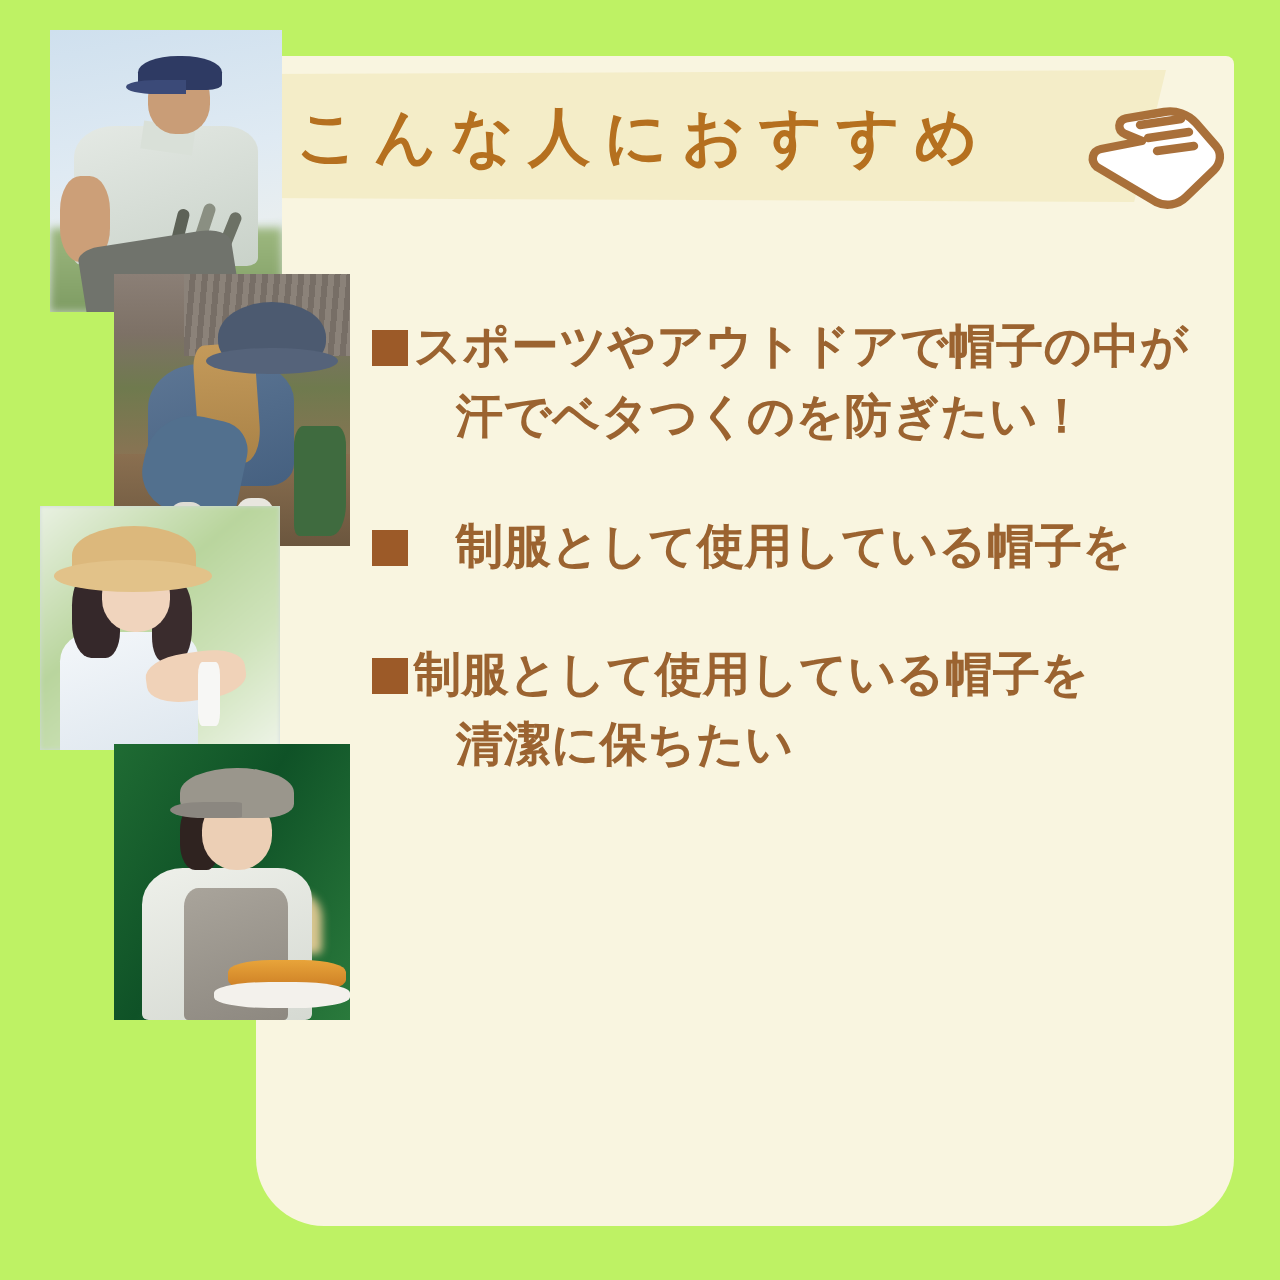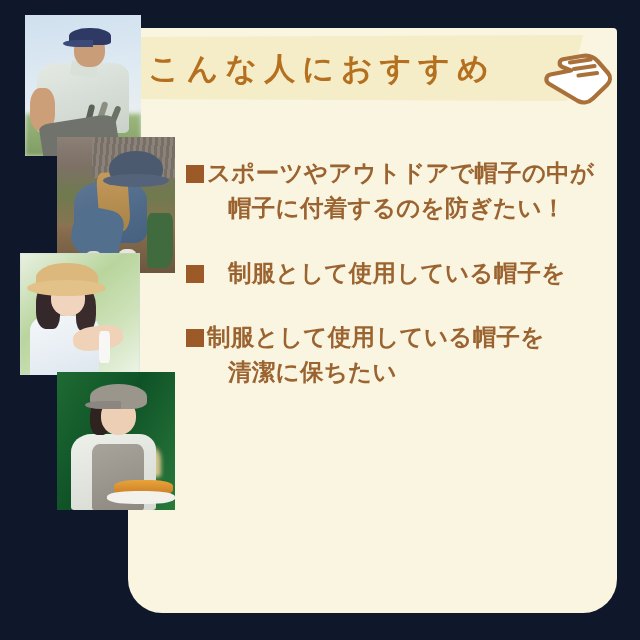--- a/index.html
+++ b/index.html
@@ -9,21 +9,21 @@
     height: 640px;
     background: #ffffff;
     font-family: "Liberation Sans", "DejaVu Sans", sans-serif;
     overflow: hidden;
   }
 
   #stage {
     position: relative;
     width: 640px;
     height: 640px;
-    background: #0f172a;
+    background: #bef264;
   }
 
   
   .card {
     position: absolute;
     left: 128px;
     top: 28px;
     width: 489px;
     height: 585px;
     background: #F9F5E0;
@@ -324,21 +324,21 @@
     </svg>
   </div>
 
   <div class="bullets">
 
     <div class="bullet">
       <div class="bullet-line">
         <span class="bullet-marker"></span>
         <span class="bullet-text">
           <span>スポーツやアウトドアで帽子の中が</span>
-          <span class="l2">帽子に付着するのを防ぎたい！</span>
+          <span class="l2">汗でベタつくのを防ぎたい！</span>
         </span>
       </div>
     </div>
 
     <div class="bullet">
       <div class="bullet-line">
         <span class="bullet-marker"></span>
         <span class="bullet-text">
           <span class="l2">制服として使用している帽子を</span>
         </span>

